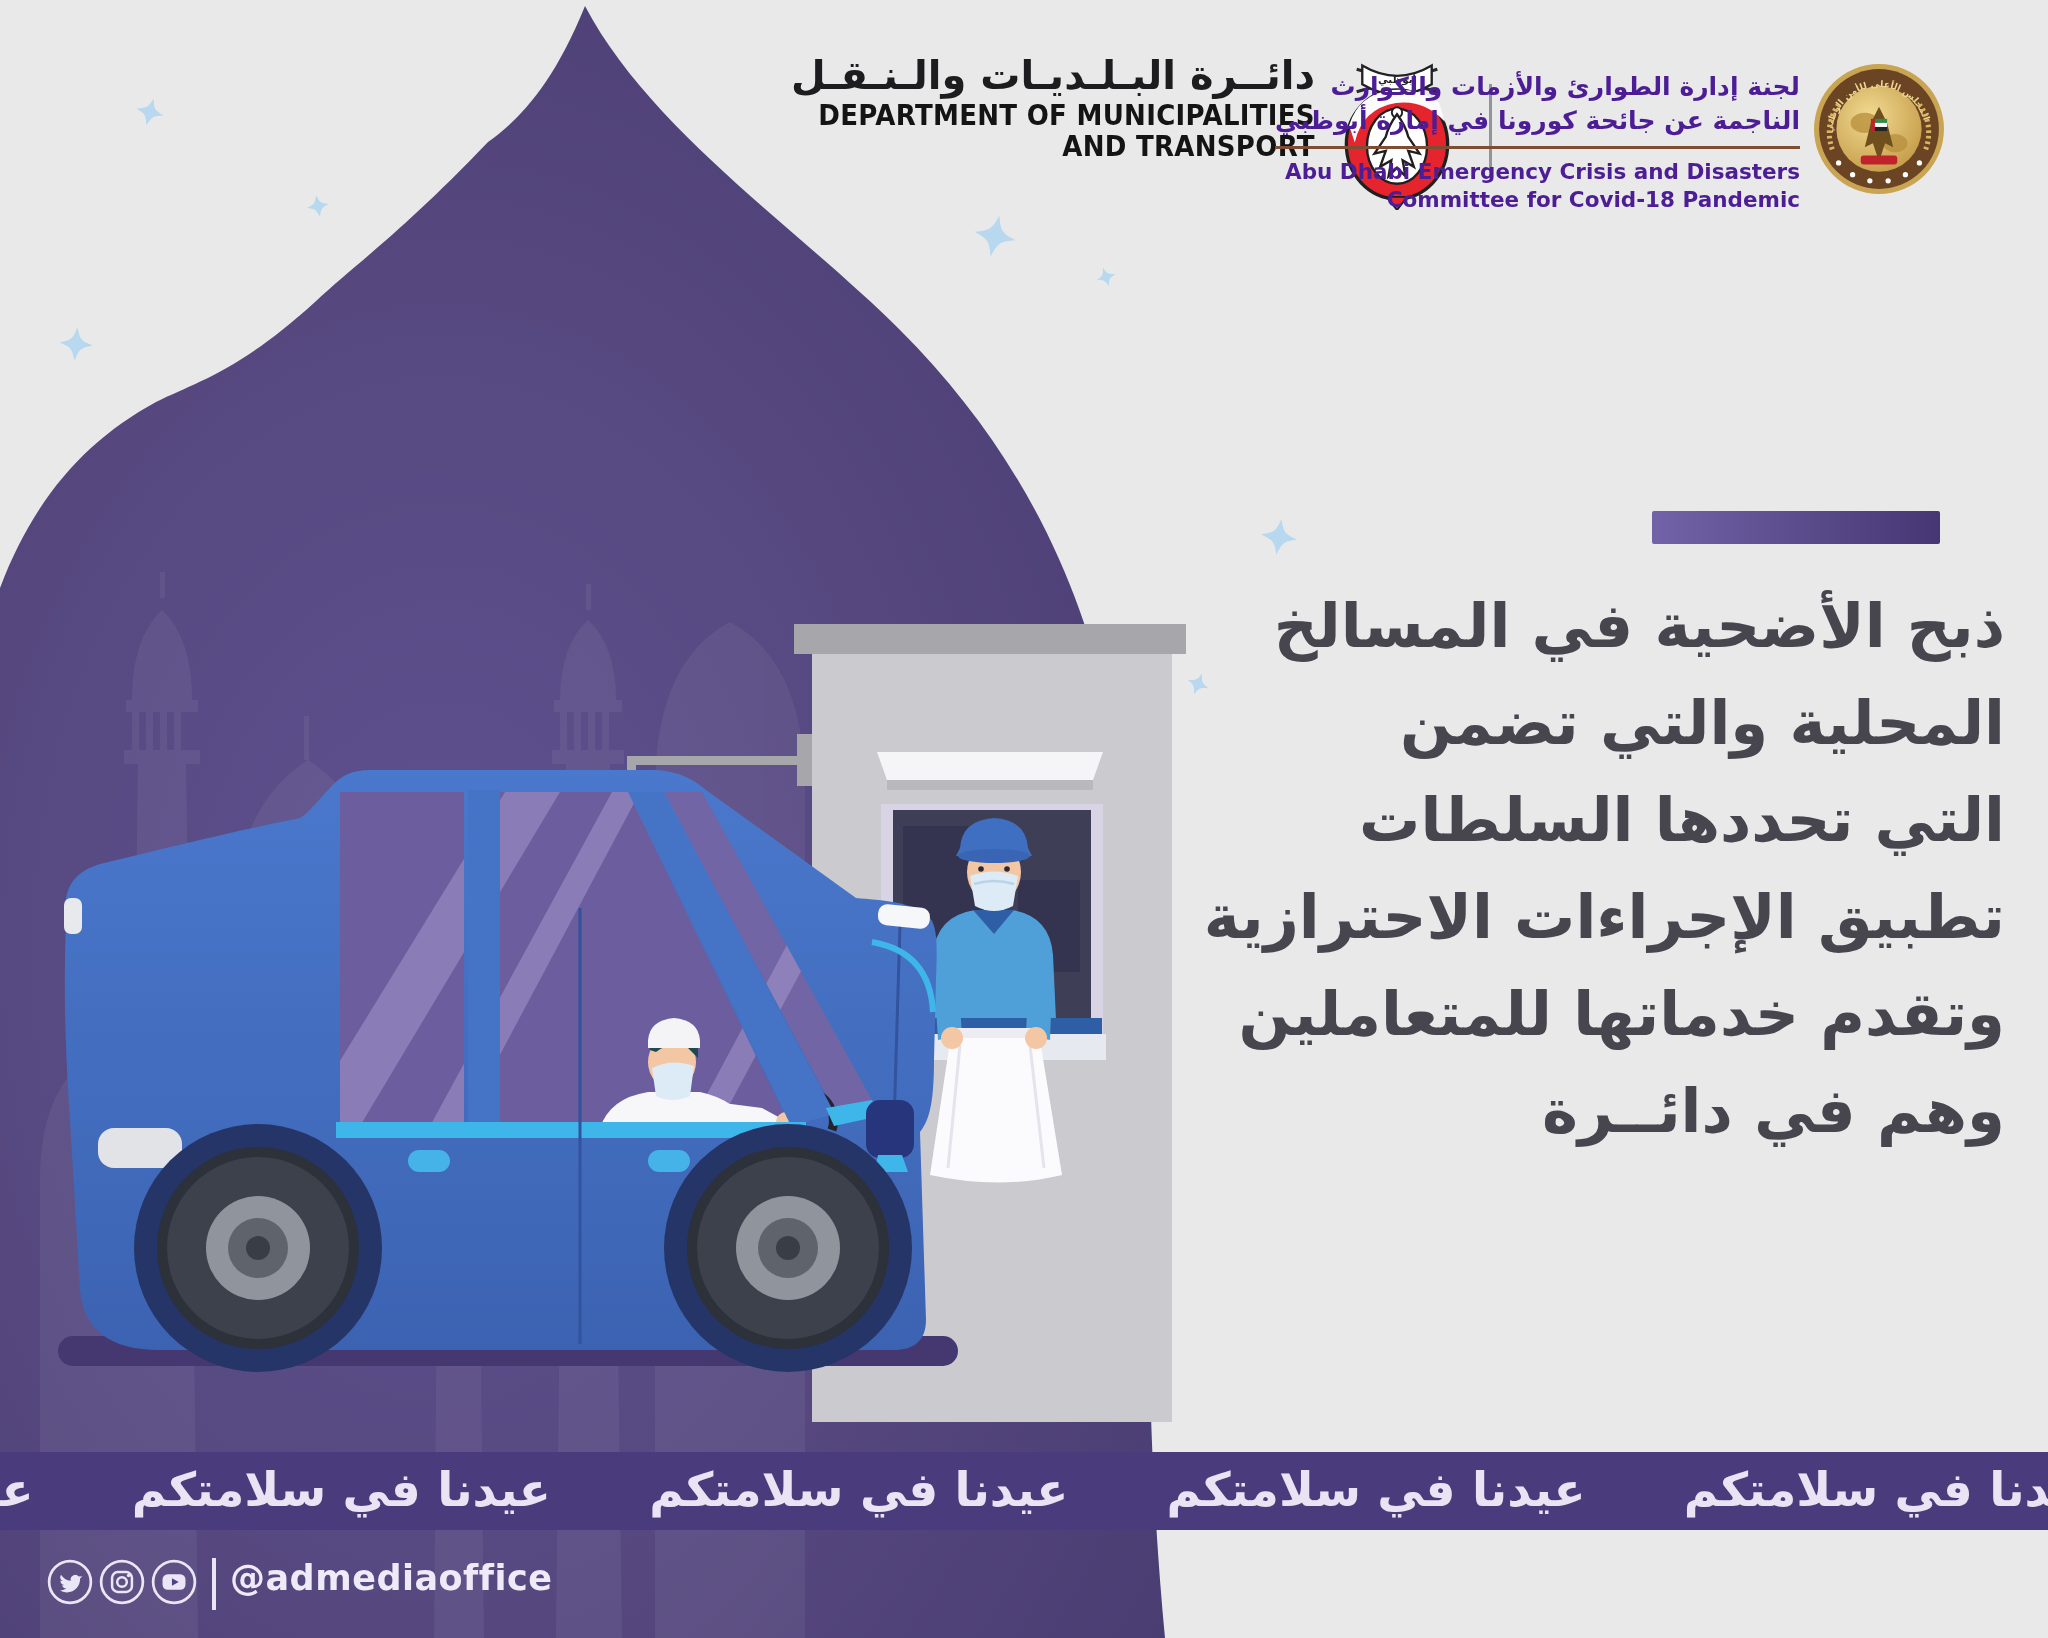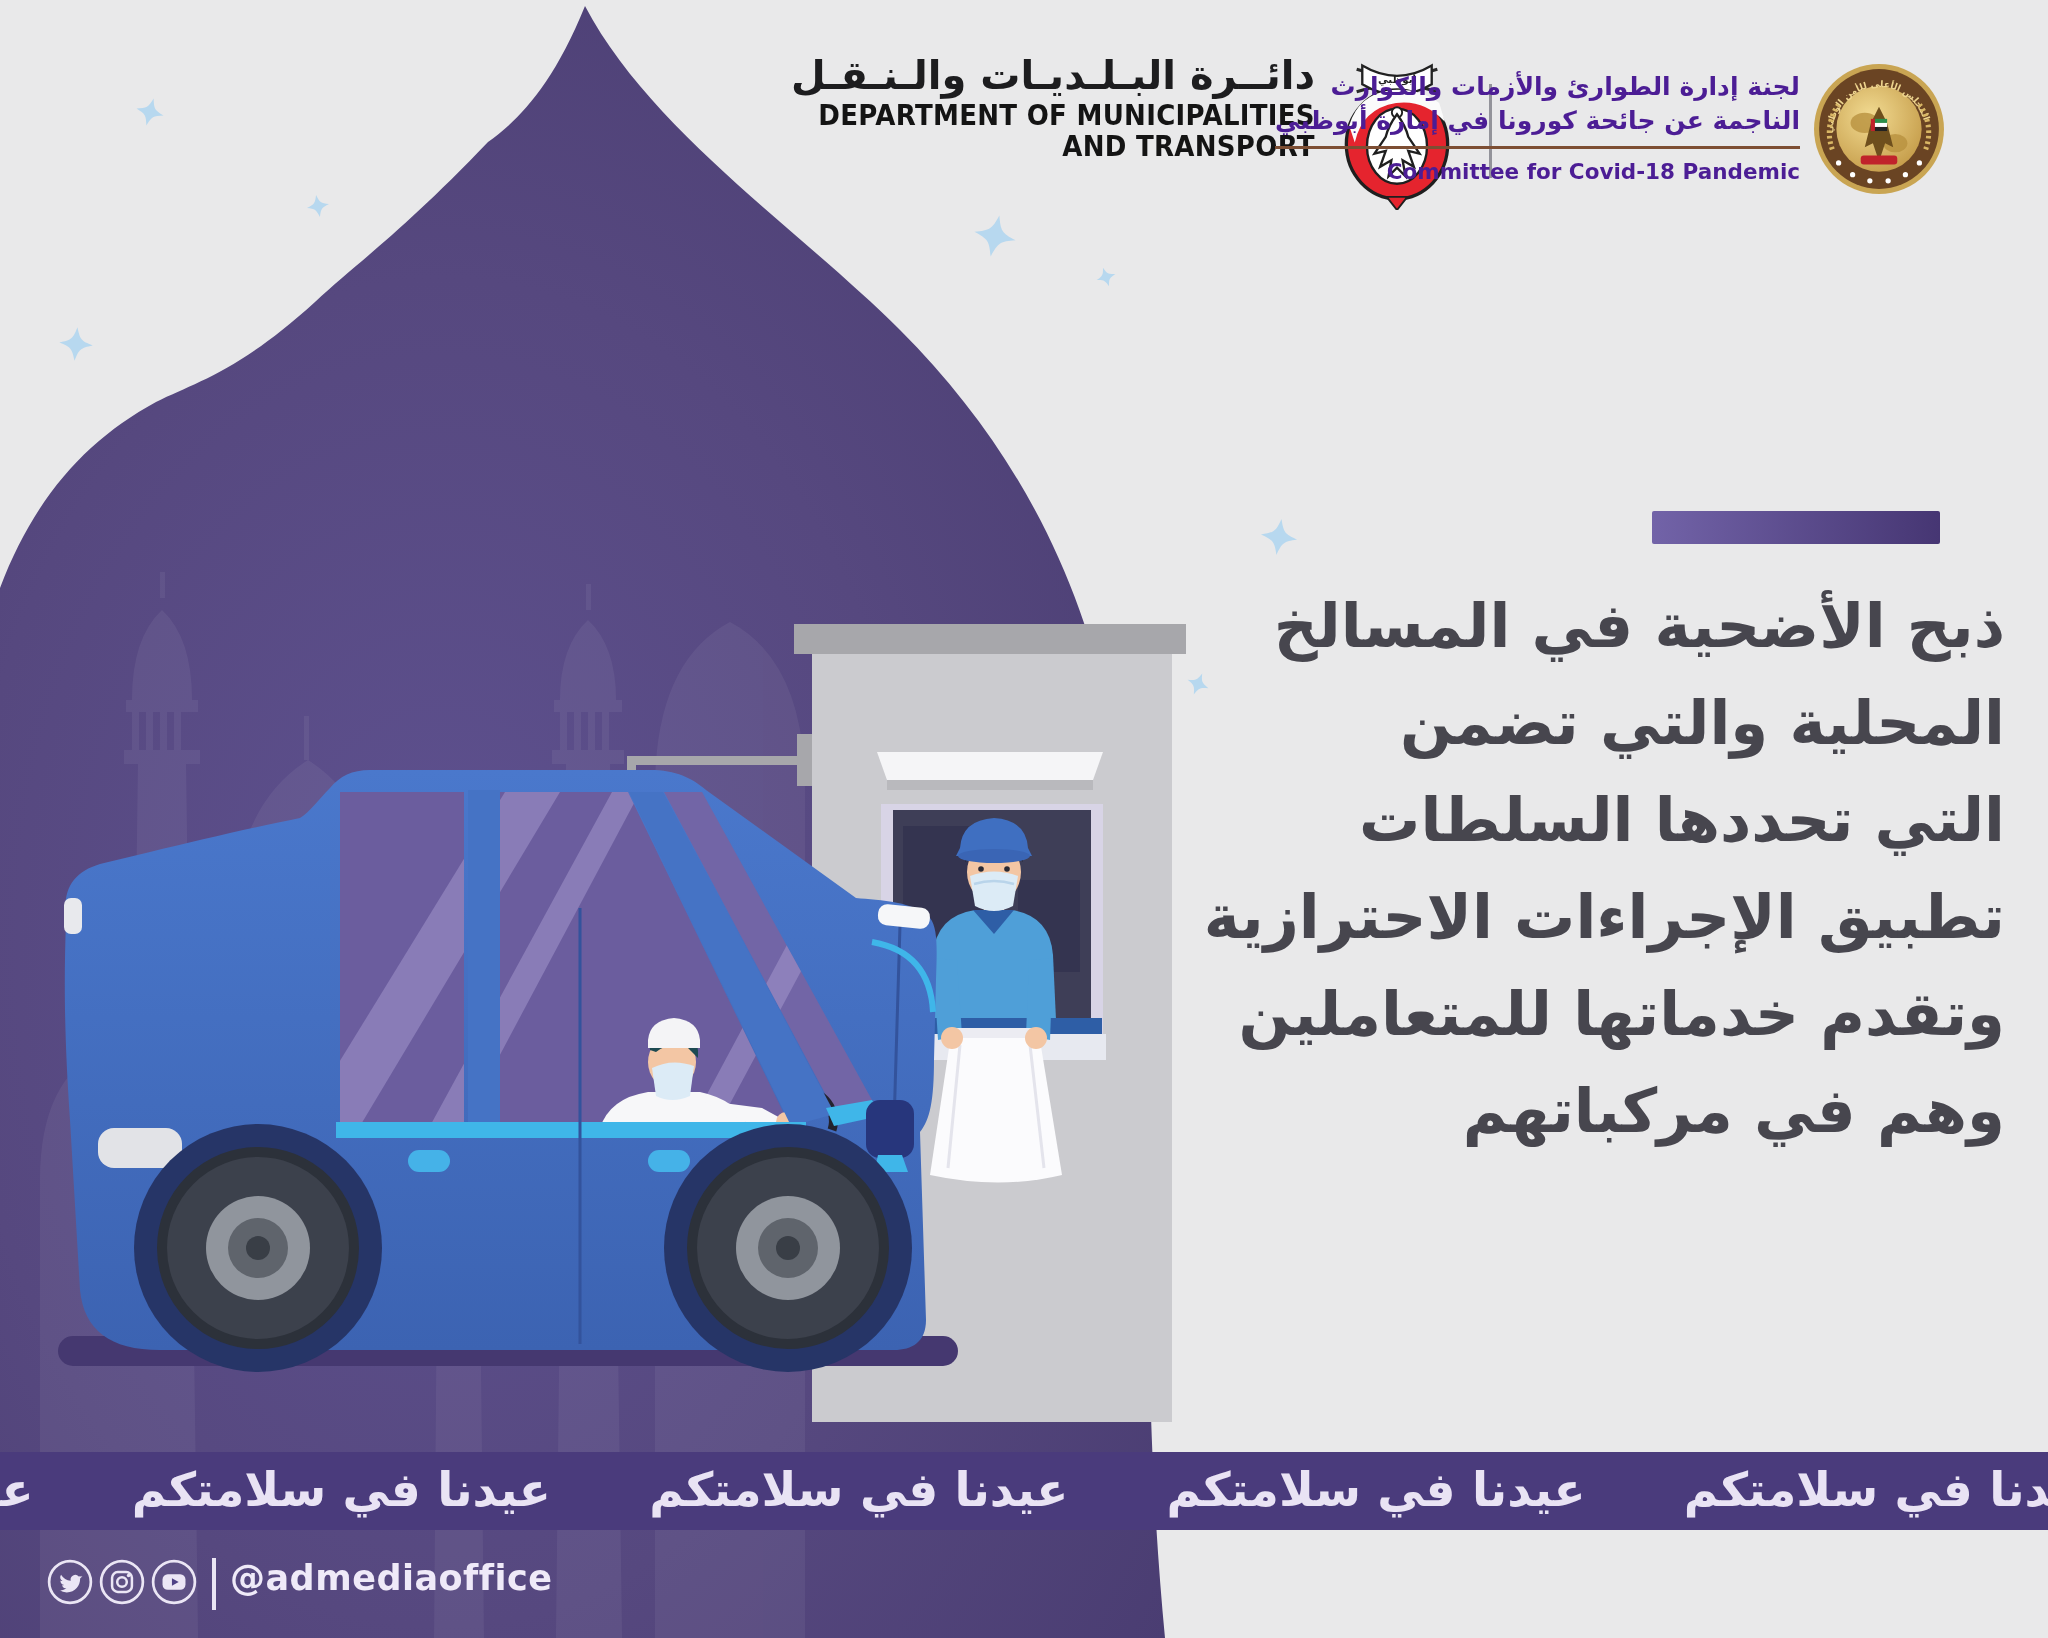--- a/index.html
+++ b/index.html
@@ -281,20 +281,21 @@
     <path d="M71,60 C65,68 61,76 59,84 L47,102 L59,99 L53,116 L65,109 L62,126 L71,117 L80,126 L77,109 L89,116 L83,99 L95,102 L83,84 C81,76 77,68 71,60 Z" fill="#fff" stroke="#1f1f1f" stroke-width="2.5"></path>
     <path d="M60,148 L82,148 L71,162 Z" fill="#e5242e" stroke="#1f1f1f" stroke-width="2"></path>
   </svg>
 
   <div class="hdr-divider"></div>
 
   <div class="committee">
     <div class="com-ar">لجنة إدارة الطوارئ والأزمات والكوارث</div>
     <div class="com-ar">الناجمة عن جائحة كورونا في إمارة أبوظبي</div>
     <div class="com-rule"></div>
+    <div class="com-en">Abu Dhabi Emergency Crisis and Disasters</div>
     <div class="com-en">Committee for Covid-18 Pandemic</div>
   </div>
 
   <svg class="seal" viewBox="0 0 132 132">
     <circle cx="66" cy="66" r="64" fill="#c9a553"></circle>
     <circle cx="66" cy="66" r="59" fill="#6a4423"></circle>
     <circle cx="66" cy="66" r="42" fill="url(#sealGold)"></circle>
     <path id="sealArc2" d="M 22 84 A 46 46 0 1 1 110 84" fill="none"></path>
     <text font-size="9" font-weight="bold" fill="#eed58f" letter-spacing="0.5">
       <textPath href="#sealArc2" startOffset="8%">المجلس الأعلى للأمن الوطني</textPath>
@@ -317,21 +318,21 @@
     <rect x="48" y="92" width="36" height="9" rx="3" fill="#c0232b"></rect>
   </svg>
 
   <div class="accent-bar"></div>
   <div class="message">
     <div>ذبح الأضحية في المسالخ</div>
     <div>المحلية والتي تضمن</div>
     <div>التي تحددها السلطات</div>
     <div>تطبيق الإجراءات الاحترازية</div>
     <div>وتقدم خدماتها للمتعاملين</div>
-    <div>وهم في مركباتهم</div>
+    <div>وهم في دائــرة</div>
   </div>
 
   <div class="eid-band">
     <div class="eid-text">عيدنا في سلامتكم&nbsp;&nbsp;&nbsp;&nbsp;&nbsp;&nbsp;عيدنا في سلامتكم&nbsp;&nbsp;&nbsp;&nbsp;&nbsp;&nbsp;عيدنا في سلامتكم&nbsp;&nbsp;&nbsp;&nbsp;&nbsp;&nbsp;عيدنا في سلامتكم&nbsp;&nbsp;&nbsp;&nbsp;&nbsp;&nbsp;عيدنا في سلامتكم&nbsp;&nbsp;&nbsp;&nbsp;&nbsp;&nbsp;عيدنا في سلامتكم&nbsp;&nbsp;&nbsp;&nbsp;&nbsp;&nbsp;عيدنا في سلامتكم</div>
   </div>
 
   <div class="footer-social">
     <svg width="48" height="48" viewBox="0 0 46 46">
       <circle cx="23" cy="23" r="20" fill="none" stroke="#ebe6f5" stroke-width="2.6"></circle>
       <path fill="#ebe6f5" transform="translate(11,12)" d="M23,4.9c-.8.4-1.7.6-2.6.8a4.5,4.5 0 0 0-7.7,4.1A12.8,12.8 0 0 1 3.4,4 4.5,4.5 0 0 0 4.8,10c-.7,0-1.4-.2-2-.5a4.5,4.5 0 0 0 3.6,4.4c-.7.2-1.4.2-2,.1a4.5,4.5 0 0 0 4.2,3.1A9,9 0 0 1 2,19a12.7,12.7 0 0 0 6.9,2c8.3,0 12.8-6.9 12.8-12.8v-.6c.9-.6 1.6-1.4 2.2-2.3-.8.4-1.7.6-2.6.7z"></path>

